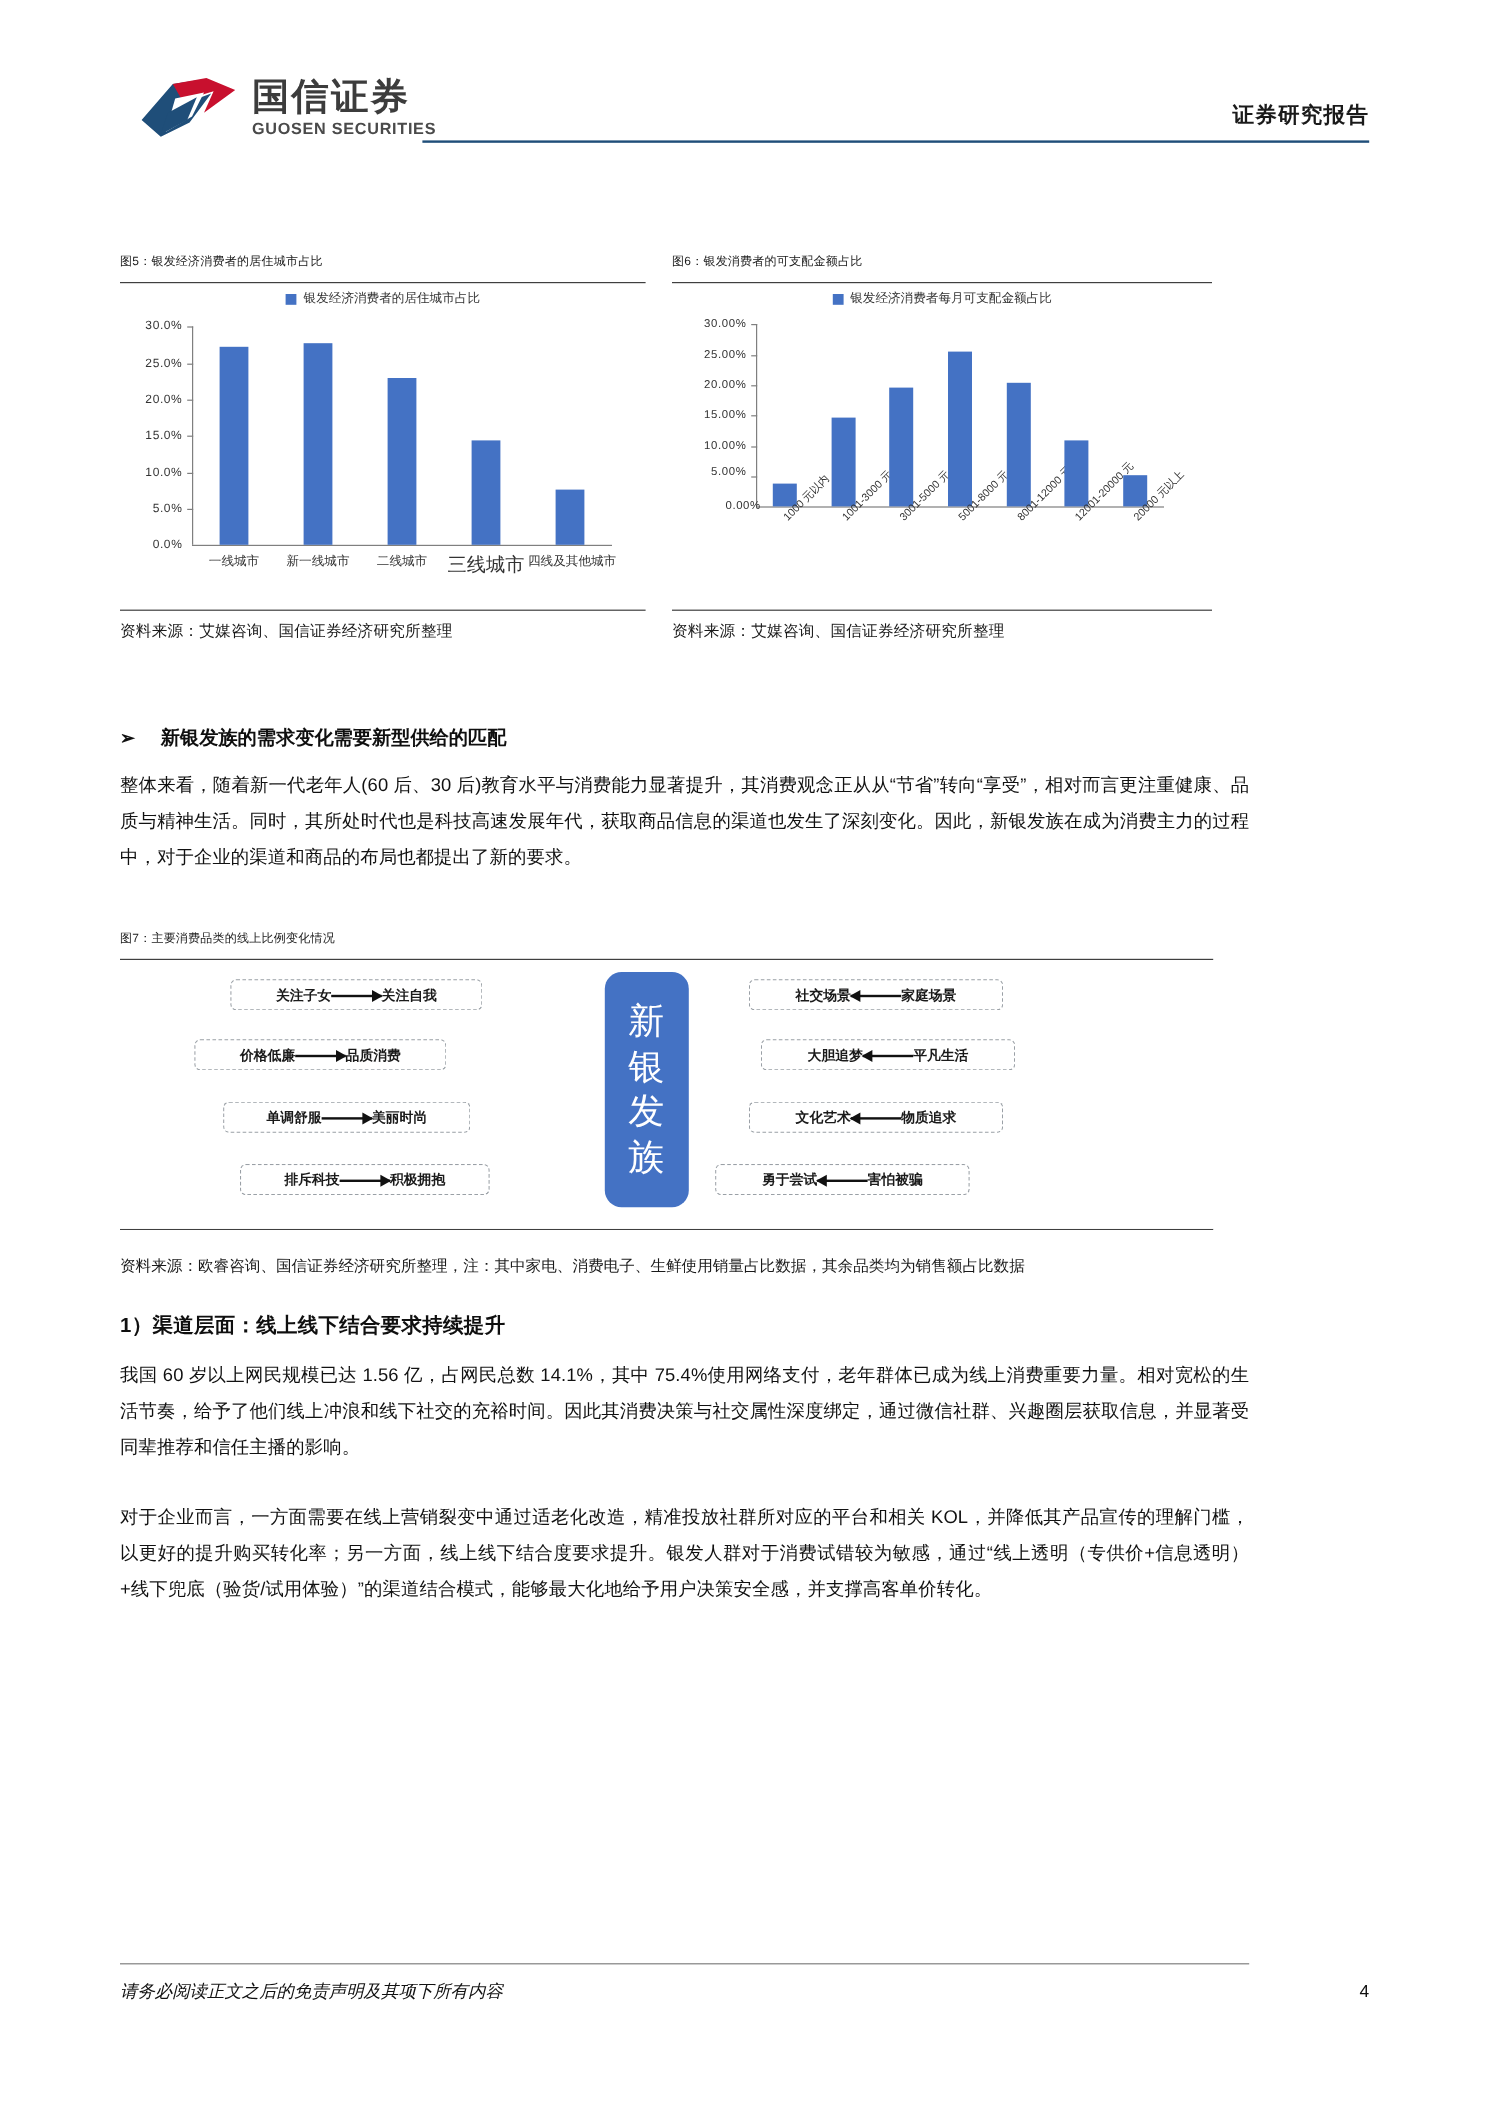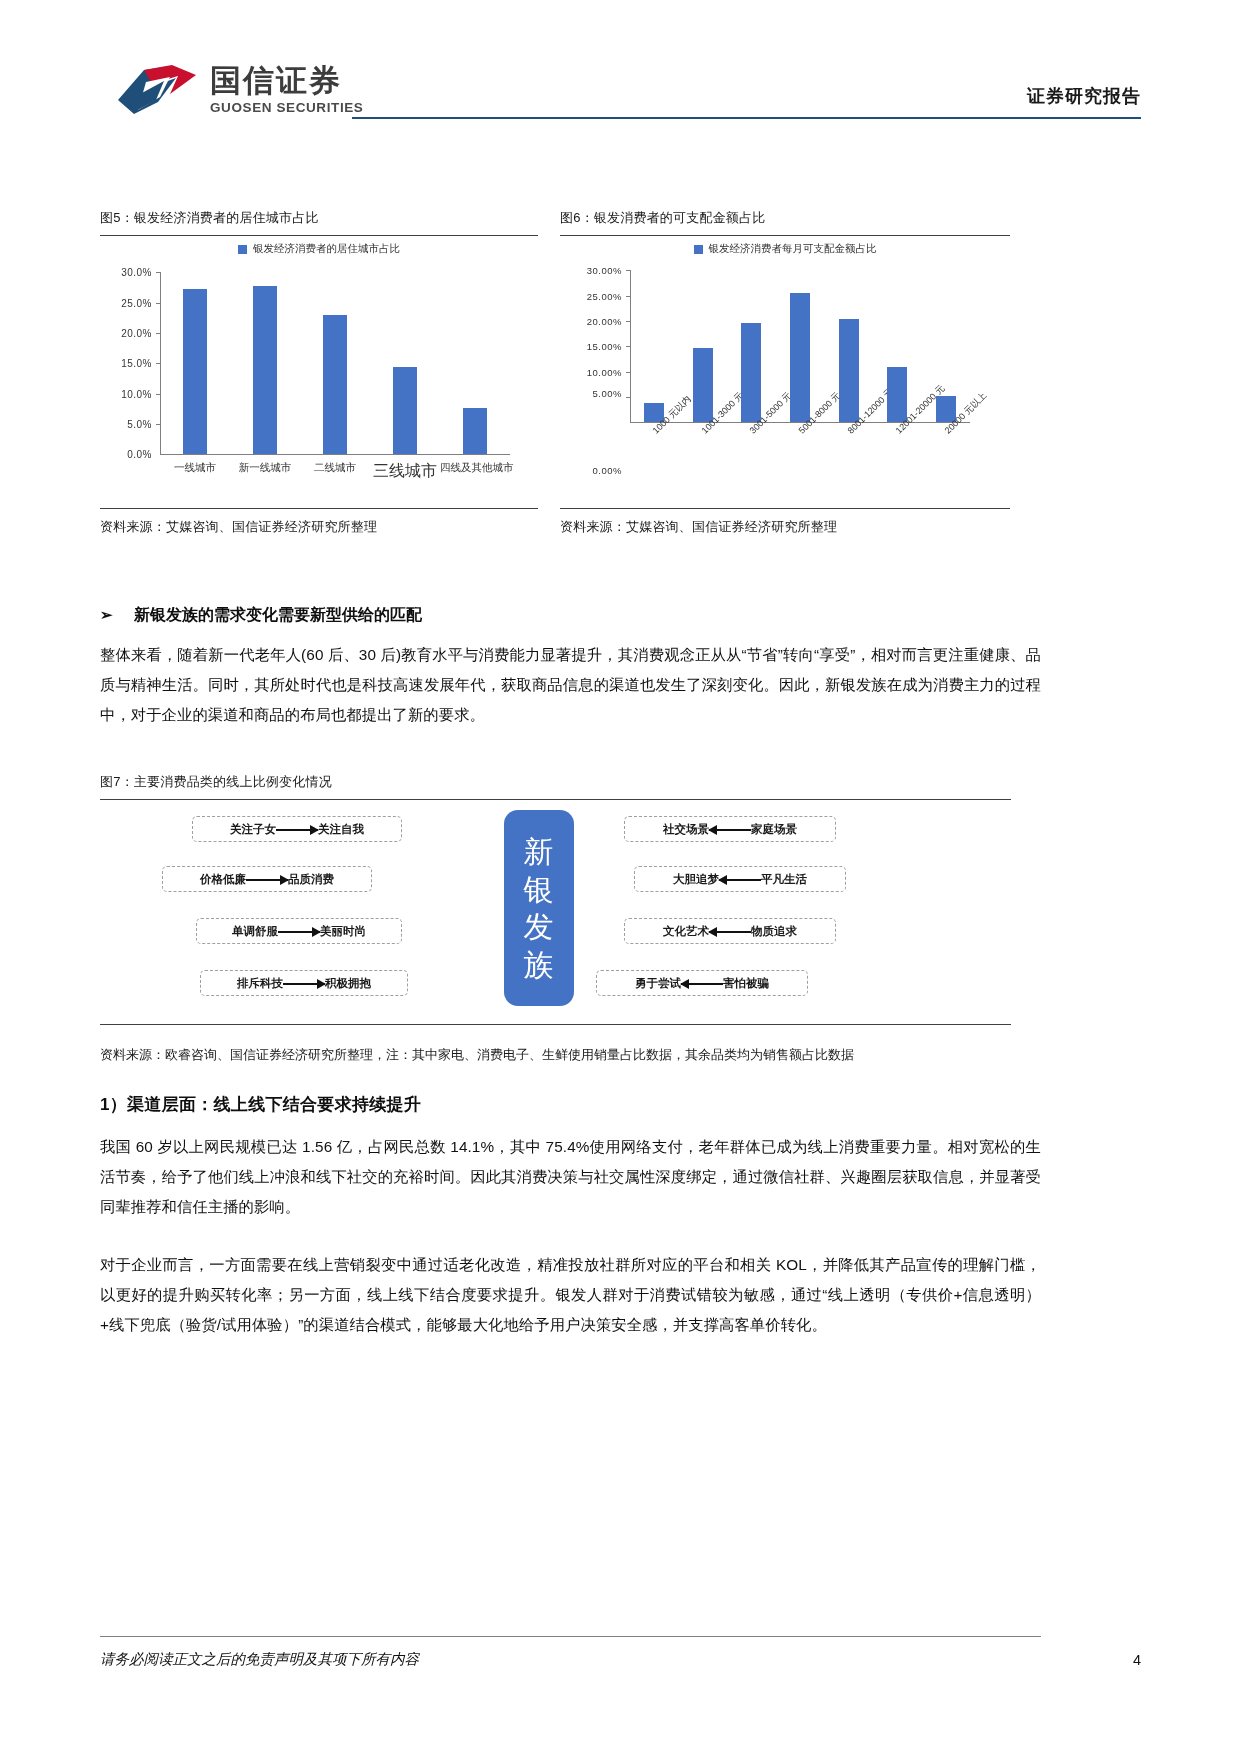--- a/index.html
+++ b/index.html
@@ -75,21 +75,21 @@
     font-family: "Liberation Sans", sans-serif;
     font-size: 18px;
     font-weight: 700;
     color: #1a1a1a;
     letter-spacing: 1px;
   }
 
   
   .fig-cap {
     font-family: "Liberation Sans", sans-serif;
-    font-size: 13px;
+    font-size: 10px;
     color: #1a1a1a;
     letter-spacing: 0.2px;
     white-space: nowrap;
   }
   .rule {
     background: #6f6f6f;
     height: 1px;
     width: 100%;
   }
   .rule-dark { background: #3f3f3f; height: 1.2px; }
@@ -409,21 +409,21 @@
     </div>
     <div class="rule rule-dark rule-top"></div>
     <div class="chart" id="chart6" style="height:272px;">
         <div class="legend" style="position: absolute; left: 0px; top: 6px; width: 100%;">
           <span class="swatch"></span>
           <span>银发经济消费者每月可支配金额占比</span>
         </div>
         <div class="plot" style="position: absolute; left: 0px; top: 0px; width: 100%; height: 100%;">
           <div class="axis-line-y" style="left: 70px; top: 34px; height: 152px;"></div>
           <div class="axis-line-x" style="left: 70px; top: 186px; width: 340px;"></div>
-          <div class="ytick" style="font-size: 9.5px; left: 0px; width: 62px; top: 186px; margin-top: 48px;">0.00%</div>
+          <div class="ytick" style="font-size: 9.5px; left: 12px; width: 62px; top: 186px;">0.00%</div>
           <div class="ytick" style="font-size: 9.5px; left: 0px; width: 62px; top: 157px;">5.00%</div>
           <div class="ytickmark" style="left: 66px; top: 160.667px;"></div>
           <div class="ytick" style="font-size: 9.5px; left: 0px; width: 62px; top: 135.333px;">10.00%</div>
           <div class="ytickmark" style="left: 66px; top: 135.333px;"></div>
           <div class="ytick" style="font-size: 9.5px; left: 0px; width: 62px; top: 110px;">15.00%</div>
           <div class="ytickmark" style="left: 66px; top: 110px;"></div>
           <div class="ytick" style="font-size: 9.5px; left: 0px; width: 62px; top: 84.6667px;">20.00%</div>
           <div class="ytickmark" style="left: 66px; top: 84.6667px;"></div>
           <div class="ytick" style="font-size: 9.5px; left: 0px; width: 62px; top: 59.3333px;">25.00%</div>
           <div class="ytickmark" style="left: 66px; top: 59.3333px;"></div>
@@ -467,21 +467,21 @@
         <div class="dbox" style="left: 92px; top: 16px; width: 210px;">
           <span>关注子女</span>
           <span class="arrow-r"></span>
           <span>关注自我</span>
         </div>
         <div class="dbox" style="left: 62px; top: 66px; width: 210px;">
           <span>价格低廉</span>
           <span class="arrow-r"></span>
           <span>品质消费</span>
         </div>
-        <div class="dbox" style="left: 96px; top: 118px; width: 206px;">
+        <div class="dbox" style="left: 86px; top: 118px; width: 206px;">
           <span>单调舒服</span>
           <span class="arrow-r"></span>
           <span>美丽时尚</span>
         </div>
         <div class="dbox" style="left: 100px; top: 170px; width: 208px;">
           <span>排斥科技</span>
           <span class="arrow-r"></span>
           <span>积极拥抱</span>
         </div>
         <div class="dbox" style="left: 524px; top: 16px; width: 212px;">

